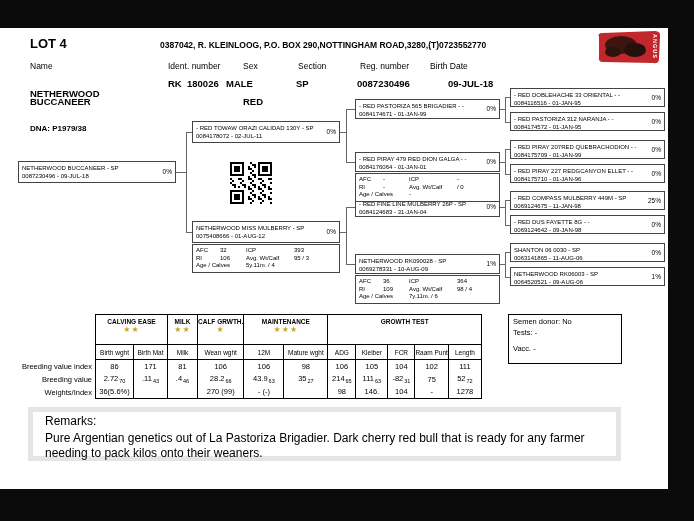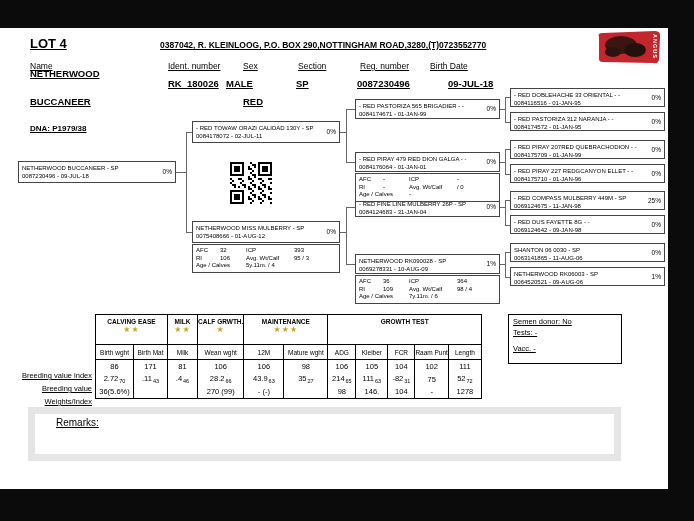--- a/index.html
+++ b/index.html
@@ -1,20 +1,20 @@
 <!DOCTYPE html>
 <html><head>
 <meta charset="utf-8">
 <style>
   * { margin:0; padding:0; box-sizing:border-box; }
   html,body { background:#000; }
   body { font-family:"Liberation Sans", sans-serif; color:#000; }
   #screen { position:relative; width:694px; height:521px; background:#0b0b0b; overflow:hidden; }
   #paper { position:absolute; left:0; top:28px; width:668px; height:461px; background:#fff; }
-  .abs { position:absolute;text-decoration:underline; }
+  .abs { position:absolute; }
   .lot { font-size:13px; font-weight:bold; }
   .breeder { font-size:8.5px; font-weight:bold; }
   .lbl { font-size:8.5px; }
   .val { font-size:9.5px; font-weight:bold; white-space:pre; }
   .dna { font-size:8px; font-weight:bold; }
   
   .logo { width:64px; height:33px; }
   .logo-text { position:absolute; right:3px; top:3px; writing-mode:vertical-rl; color:#fff;
                font-size:5.5px; font-weight:bold; letter-spacing:1px; }
   
@@ -35,24 +35,24 @@
          border:1px solid #000; background:#fff; }
   #ebv td { border-left:1px solid #000; text-align:center; overflow:hidden; white-space:nowrap; padding:0; }
   #ebv tr.grow td, #ebv tr.crow td { border-bottom:1px solid #000; }
   #ebv tr.grow td { height:30px; vertical-align:top; }
   #ebv tr.crow td { height:15px; font-size:6.5px; vertical-align:middle; }
   #ebv tr.drow td { height:13px; font-size:7.5px; vertical-align:middle;margin-left:29px; }
   .g-label { font-weight:bold; font-size:6.5px; padding-top:3px; }
   .g-stars { color:#c9a227; font-size:8px; letter-spacing:1px; line-height:10px; }
   .acc { font-size:5.5px; vertical-align:sub; margin-left:1px; }
   .rlabels .rl { height:13px; line-height:13px; text-align:right; font-size:7.5px; }
-  .rlabels { top:360px; left:2px; width:90px;margin-top:9px; }
+  .rlabels { top:360px; left:2px; width:90px; }
   .sidebox { border:1px solid #000; font-size:7.5px; padding:2px 4px; line-height:1.45; }
   .sidebox .vgap { margin-top:5px; }
-  .remarks { border:7px solid #e5e5e5; padding:2px 21px; font-size:10px; line-height:1.3; }
+  .remarks { border:5px solid #e5e5e5; padding:2px 12px; font-size:12px; line-height:1.3; }
   .rtitle { margin-bottom:1px; }
 </style>
 </head>
 <body>
 
 <div id="screen">
   <div id="paper"></div>
 
   <div class="abs lot" style="left:30px;top:36px">LOT 4</div>
   <div class="abs breeder" style="left:160px;top:40px">0387042, R. KLEINLOOG, P.O. BOX 290,NOTTINGHAM ROAD,3280,(T)0723552770</div>
@@ -66,21 +66,21 @@
     <span class="logo-text">ANGUS</span>
   </div>
 
   <div class="abs lbl" style="left:30px;top:61px">Name</div>
   <div class="abs lbl" style="left:168px;top:61px">Ident. number</div>
   <div class="abs lbl" style="left:243px;top:61px">Sex</div>
   <div class="abs lbl" style="left:298px;top:61px">Section</div>
   <div class="abs lbl" style="left:360px;top:61px">Reg. number</div>
   <div class="abs lbl" style="left:430px;top:61px">Birth Date</div>
 
-  <div class="abs val" style="left:30px;top:68px">NETHERWOOD</div>
+  <div class="abs val" style="left:30px;top:88px">NETHERWOOD</div>
   <div class="abs val" style="left:30px;top:96px">BUCCANEER</div>
   <div class="abs val" style="left:168px;top:78px">RK  180026</div>
   <div class="abs val" style="left:226px;top:78px">MALE</div>
   <div class="abs val" style="left:243px;top:96px">RED</div>
   <div class="abs val" style="left:296px;top:78px">SP</div>
   <div class="abs val" style="left:357px;top:78px">0087230496</div>
   <div class="abs val" style="left:448px;top:78px">09-JUL-18</div>
   <div class="abs dna" style="left:30px;top:124px">DNA: P1979/38</div>
 
   <div class="pbox" style="left:18px;top:161px;width:158px;height:22px">
@@ -392,20 +392,21 @@
   </table>
 
   <div class="abs sidebox" style="left:508px;top:314px;width:114px;height:50px">
     <div>Semen donor: No</div>
     <div>Tests: -</div>
     <div class="vgap">Vacc. -</div>
   </div>
 
   <div class="abs remarks" style="left:28px;top:407px;width:593px;height:54px">
     <div class="rtitle">Remarks:</div>
+    <div class="rtext">Pure Argentian genetics out of La Pastoriza Brigadier. Dark cherry red bull that is ready for any farmer needing to pack kilos onto their weaners.</div>
   </div>
 <div class="hline" style="left: 176px; top: 172px; width: 10px;"></div>
     <div class="hline" style="left: 186px; top: 132px; width: 6px;"></div>
     <div class="hline" style="left: 186px; top: 232px; width: 6px;"></div>
     <div class="hline" style="left: 340px; top: 132px; width: 6px;"></div>
     <div class="hline" style="left: 346px; top: 109px; width: 9px;"></div>
     <div class="hline" style="left: 346px; top: 162px; width: 9px;"></div>
     <div class="hline" style="left: 340px; top: 232px; width: 6px;"></div>
     <div class="hline" style="left: 346px; top: 207px; width: 9px;"></div>
     <div class="hline" style="left: 346px; top: 264px; width: 9px;"></div>

